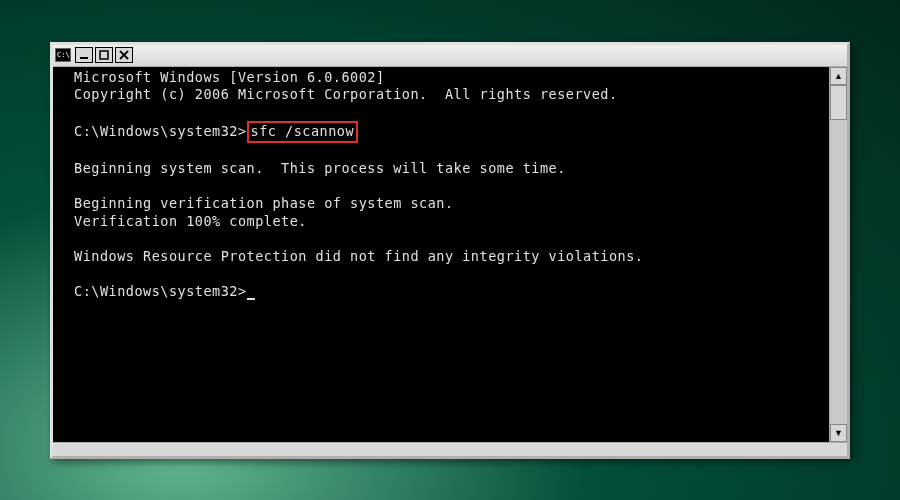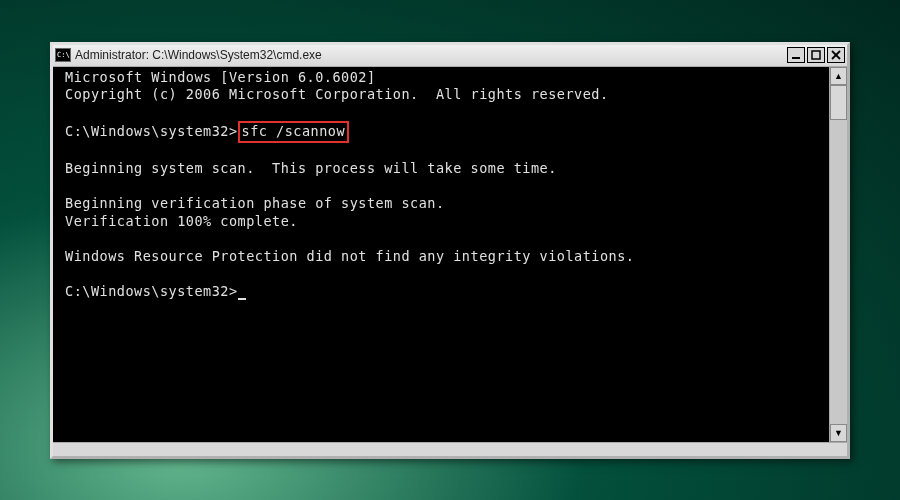--- a/index.html
+++ b/index.html
@@ -77,21 +77,21 @@
       display: flex;
       background: #000;
     }
     .terminal-content {
       flex: 1;
       background: #000;
       color: #e0e0e0;
       font-family: 'Lucida Console', Consolas, monospace;
       font-size: 13.5px;
       line-height: 1.3;
-      padding: 2px 12px;
+      padding: 2px 21px;
       height: 375px;
       white-space: pre;
       overflow: hidden;
       letter-spacing: 0.5px;
     }
     .highlight-box {
       border: 2px solid #e03030;
       padding: 0 2px;
       display: inline-block;
     }
@@ -141,21 +141,20 @@
     }
   </style>
 </head>
 <body>
 
 <div class="window">
   <div class="titlebar">
     <div class="titlebar-icon">
       <span class="titlebar-icon-text">C:\</span>
     </div>
-    <div class="titlebar-text">Administrator: C:\Windows\System32\cmd.exe</div>
     <div class="window-controls">
       <div class="win-btn">
         <svg viewBox="0 0 10 10">
             <line x1="1" y1="8" x2="9" y2="8" stroke="black" stroke-width="2"></line>
           </svg>
       </div>
       <div class="win-btn">
         <svg viewBox="0 0 10 10">
             <rect x="1" y="1" width="8" height="8" fill="none" stroke="black" stroke-width="1.5"></rect>
           </svg>

